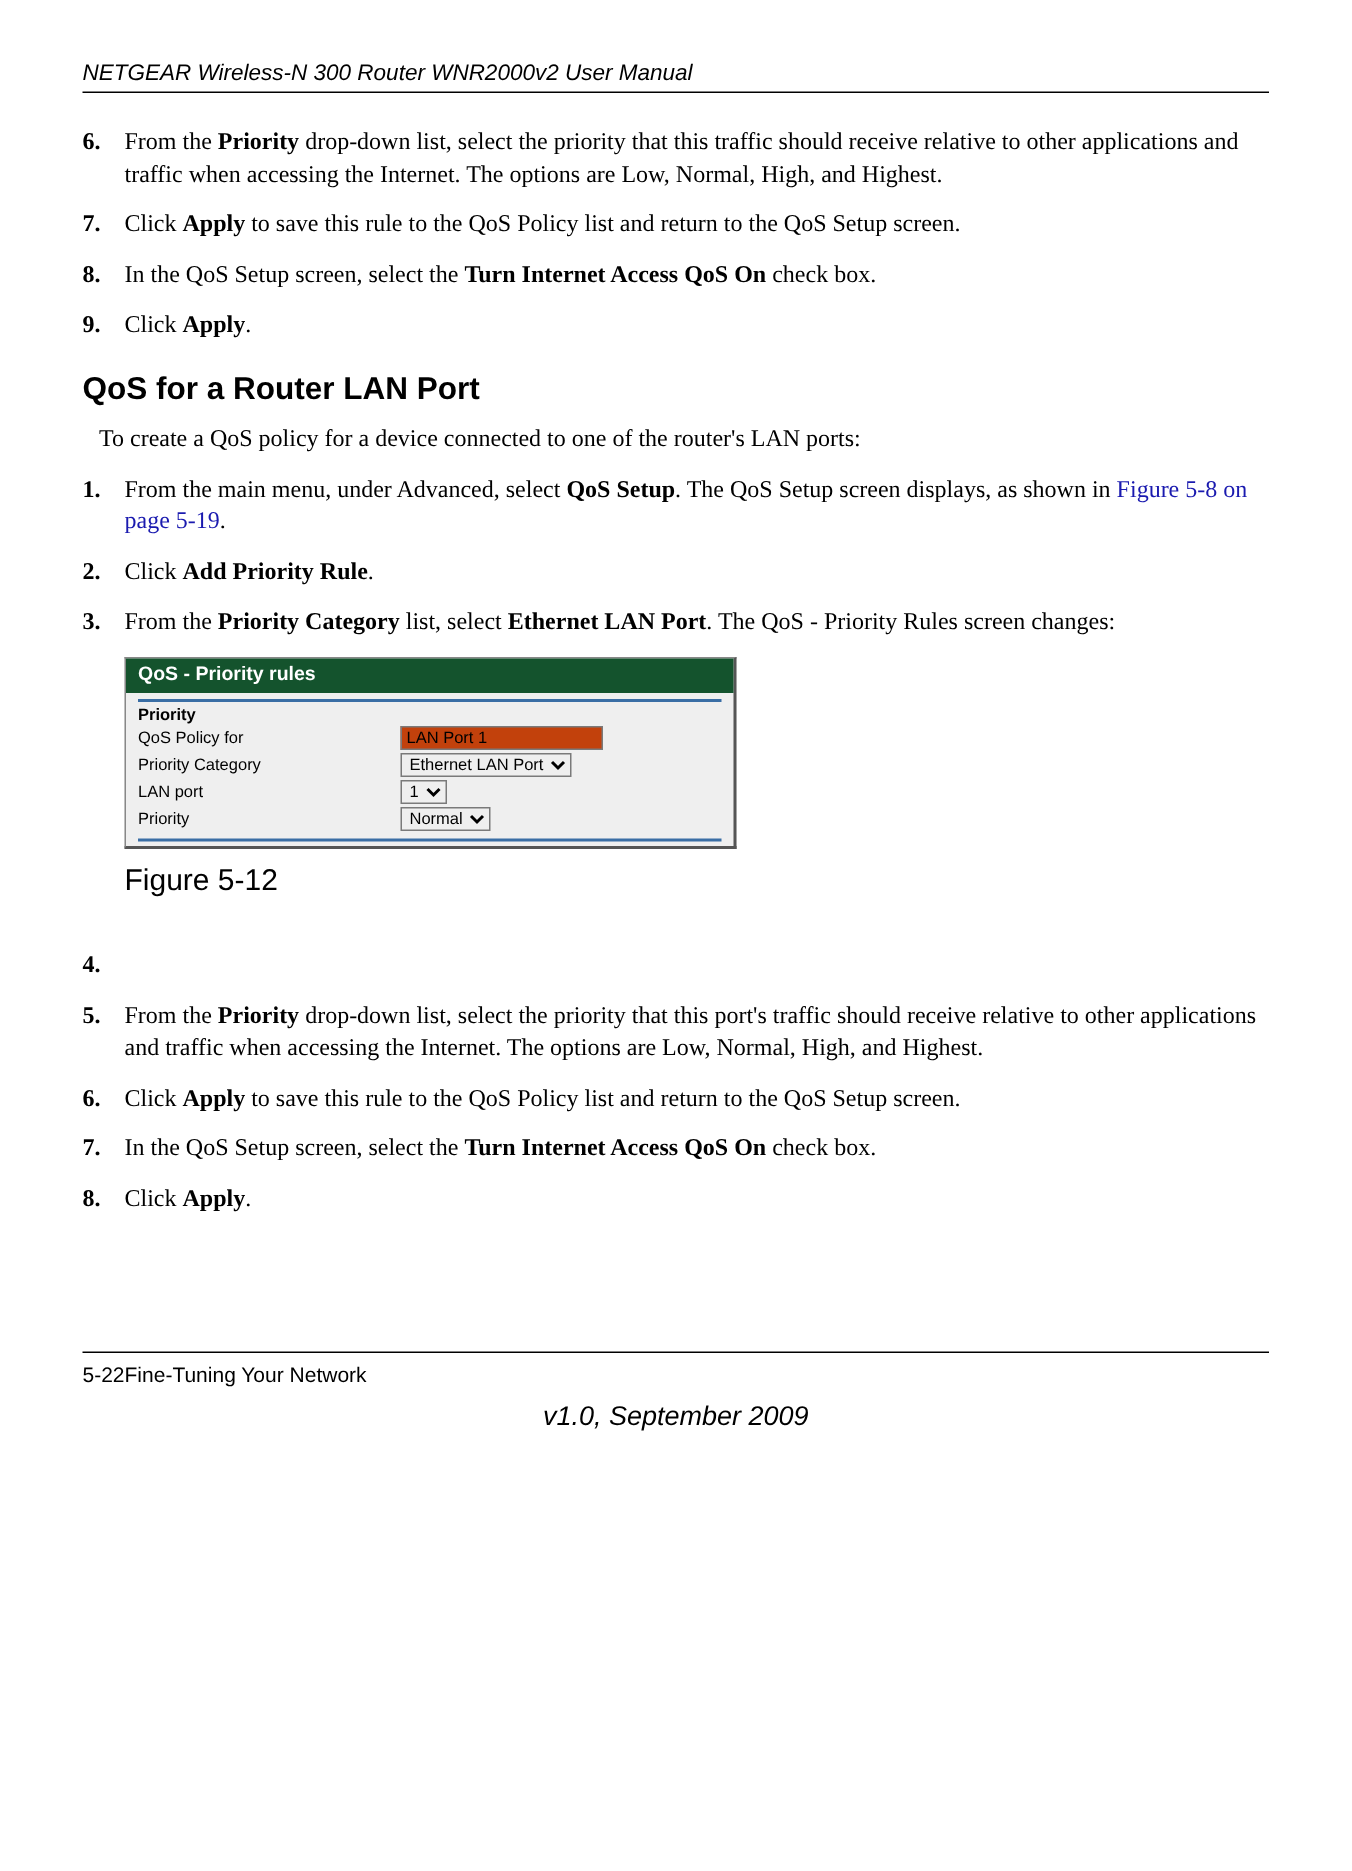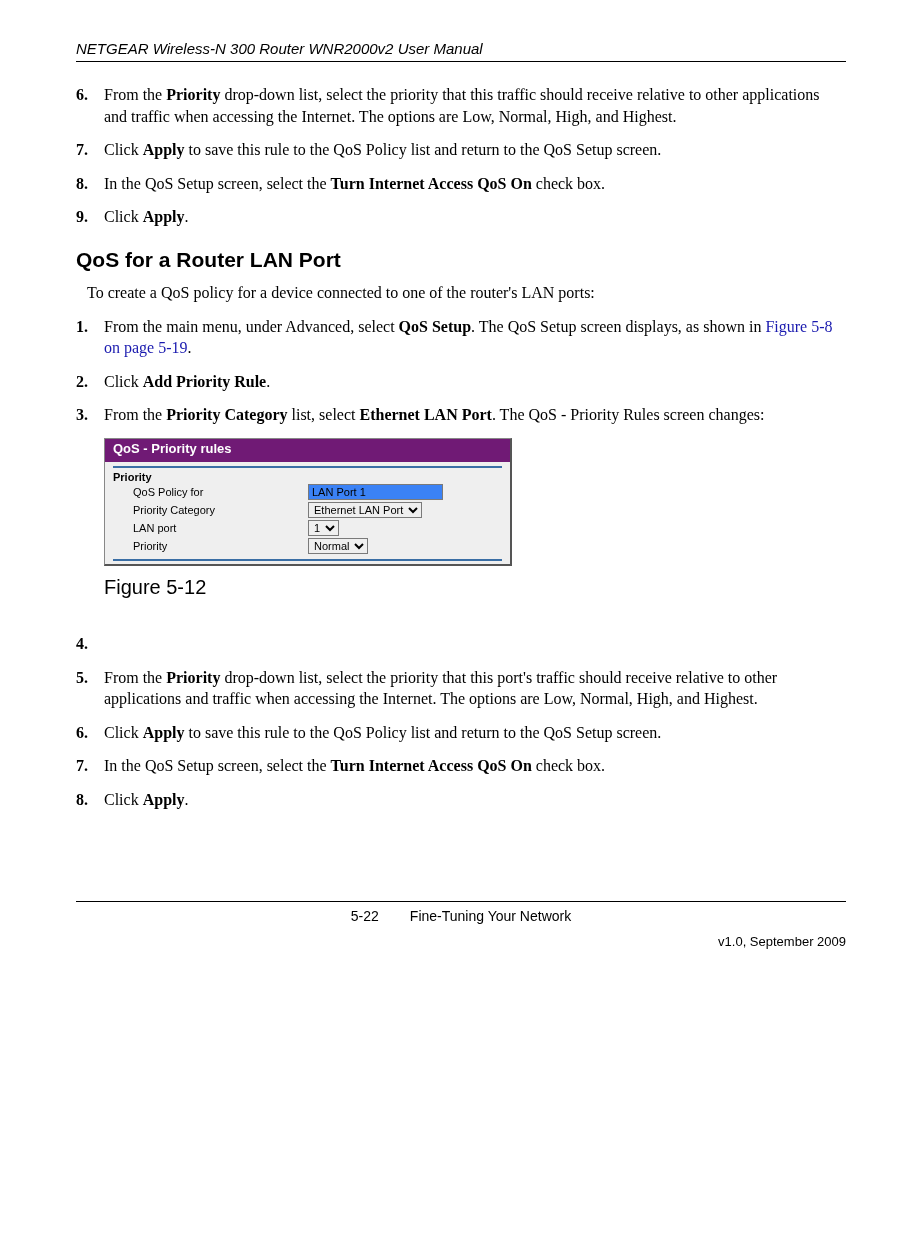--- a/index.html
+++ b/index.html
@@ -5,21 +5,21 @@
   body {
     margin: 0;
     padding: 0;
     font-family: "Times New Roman", Times, serif;
     font-size: 16px;
     color: #000;
     background: #fff;
     width: 901px;
   }
   .page {
-    padding: 40px 55px 30px 76px;
+    padding: 40px 55px 30px 55px;
     box-sizing: border-box;
   }
   .header-title {
     font-family: Arial, Helvetica, sans-serif;
     font-style: italic;
     font-size: 15px;
     margin-bottom: 4px;
   }
   .header-rule {
     border: none;
@@ -60,21 +60,21 @@
     width: 405px;
     margin: 6px 0 6px 28px;
     border: 1px solid #888;
     border-right: 2px solid #555;
     border-bottom: 2px solid #555;
     background: #efefef;
     font-family: Tahoma, Arial, sans-serif;
     font-size: 11px;
   }
   .screenshot .titlebar {
-    background: #701a75;
+    background: #14532d;
     color: #fff;
     font-weight: bold;
     font-family: Arial, sans-serif;
     font-size: 13px;
     padding: 2px 8px 6px 8px;
   }
   .screenshot .hr-blue {
     border: none;
     border-top: 2px solid #3a6ea5;
     margin: 4px 8px 3px 8px;
@@ -84,30 +84,29 @@
     padding: 0 8px;
     font-size: 11px;
   }
   .screenshot .row {
     display: flex;
     align-items: center;
     padding: 1px 8px;
   }
   .screenshot .row .label {
     width: 175px;
-    margin-left: 20px;
   }
   .screenshot input[type=text] {
     font-family: Tahoma, Arial, sans-serif;
     font-size: 11px;
     width: 135px;
     box-sizing: border-box;
     padding: 1px 3px;
     border: 1px solid #7a7a7a;
-    background: #3b82f6;
+    background: #c2410c;
   }
   .screenshot select {
     font-family: Tahoma, Arial, sans-serif;
     font-size: 11px;
     border: 1px solid #7a7a7a;
     background: #efefef;
     padding: 0 1px;
   }
   .screenshot .buttons {
     text-align: center;
@@ -130,29 +129,29 @@
   .footer {
     margin-top: 90px;
   }
   .footer-rule {
     border: none;
     border-top: 1.5px solid #000;
     margin: 0 0 6px 0;
   }
   .footer-row {
     display: flex;
-    justify-content: center;
+    justify-content: flex-start;
     font-family: Arial, Helvetica, sans-serif;
     font-size: 14px;
-    gap: 31px;
   }
   .footer-center {
-    text-align: right;
-    font-family: Arial, Helvetica, sans-serif;
-    font-size: 13px;
+    text-align: center;
+    font-family: Arial, Helvetica, sans-serif;
+    font-style: italic;
+    font-size: 18px;
     margin-top: 10px;
   }
 </style>
 </head>
 <body>
 
 <div class="page">
 
   <div class="header-title">NETGEAR Wireless-N 300 Router WNR2000v2 User Manual</div>
   <hr class="header-rule">

